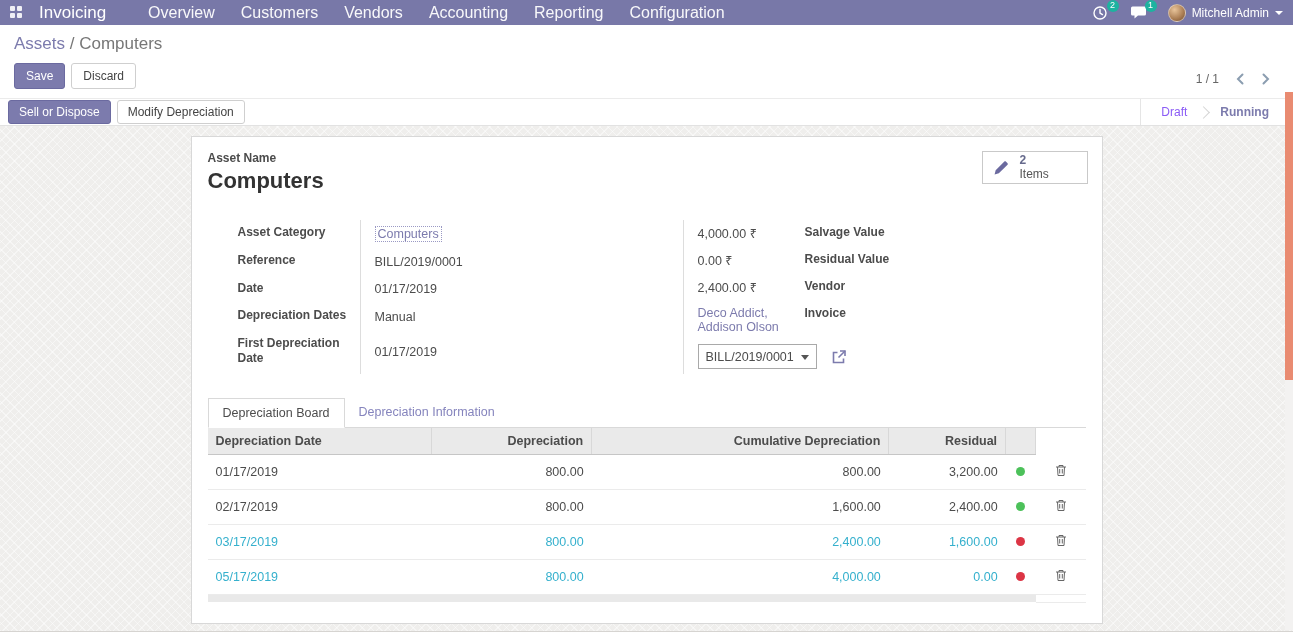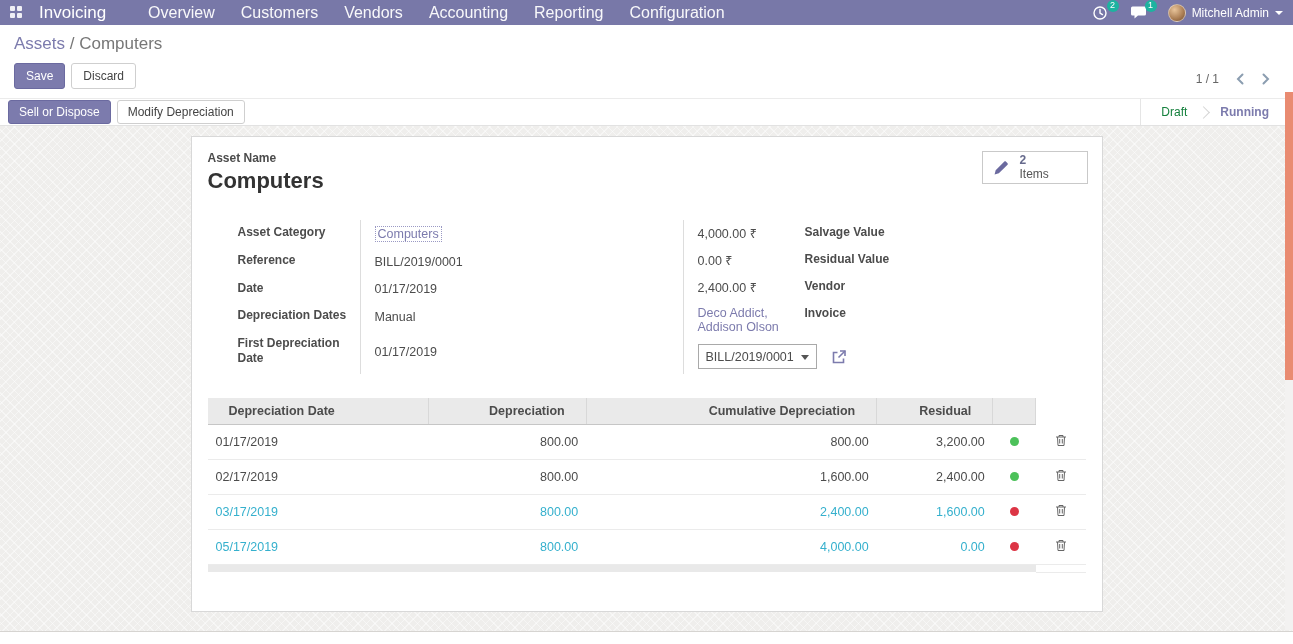--- a/index.html
+++ b/index.html
@@ -85,21 +85,21 @@
     background: #fff;
   }
   .statusbar .btn { padding: 5px 10px; }
   .status-steps {
     margin-left: auto; height: 100%;
     display: flex; align-items: center;
     border-left: 1px solid #e5e5e5;
     padding-left: 4px; font-size: 12px;
   }
   .step { padding: 0 16px; cursor: pointer; }
-  .step-muted { color: #15803d; }
+  .step-muted { color: #8b5cf6; }
   .step-active { color: #7c7bad; font-weight: bold; }
   .step-arrow {
     width: 9px; height: 9px;
     border-top: 1px solid #d4d4d4; border-right: 1px solid #d4d4d4;
     transform: rotate(45deg); margin: 0 -4px;
   }
 
   
   .content {
     height: 506px;
@@ -165,21 +165,21 @@
   .tab-active {
     border: 1px solid #d9d9d9; border-bottom: 1px solid #fff;
     margin-bottom: -1px; color: #4c4c4c; background: #fff;
   }
   .tab-inactive { color: #8584bd; }
 
   
   table.board { width: 100%; border-collapse: collapse; font-size: 12.5px; margin-top: 0; }
   table.board th {
     background: #eaeaea; font-weight: bold; color: #4c4c4c;
-    padding: 6px 21px; border-bottom: 1px solid #c6c6c6;
+    padding: 6px 8px; border-bottom: 1px solid #c6c6c6;
     border-left: 1px solid #d8d8d8; cursor: pointer;
   }
   table.board th:first-child { border-left: none; }
   table.board th.gutter { background: transparent; border: none; cursor: default; }
   table.board th.dot-col { border-right: 1px solid #d8d8d8; }
   table.board td { padding: 9px 8px; border-bottom: 1px solid #ebebeb; background: #fff; }
   table.board td.gutter { background: transparent; border-bottom: 1px solid #ebebeb; text-align: center; }
   .txt-l { text-align: left; }
   .num { text-align: right; }
   .row-unposted td { color: #35b0cd; }
@@ -343,20 +343,24 @@
               <path d="M6.5 3.5h-4v10h10v-4" fill="none" stroke="#7c7bad" stroke-width="1.6"></path>
               <path d="M9 2h5v5" fill="none" stroke="#7c7bad" stroke-width="1.6"></path>
               <path d="M14 2L7.5 8.5" fill="none" stroke="#7c7bad" stroke-width="1.6"></path>
             </svg>
           </span>
         </div>
       </div>
     </div>
 
     <div class="notebook">
+      <div class="tabs">
+        <span class="tab tab-active">Depreciation Board</span>
+        <span class="tab tab-inactive">Depreciation Information</span>
+      </div>
 
       <table class="board">
         <colgroup>
           <col style="width:225px">
             <col style="width:160px">
             <col style="width:298px">
             <col style="width:117px">
             <col style="width:30px">
             <col style="width:50px">
         </colgroup>

